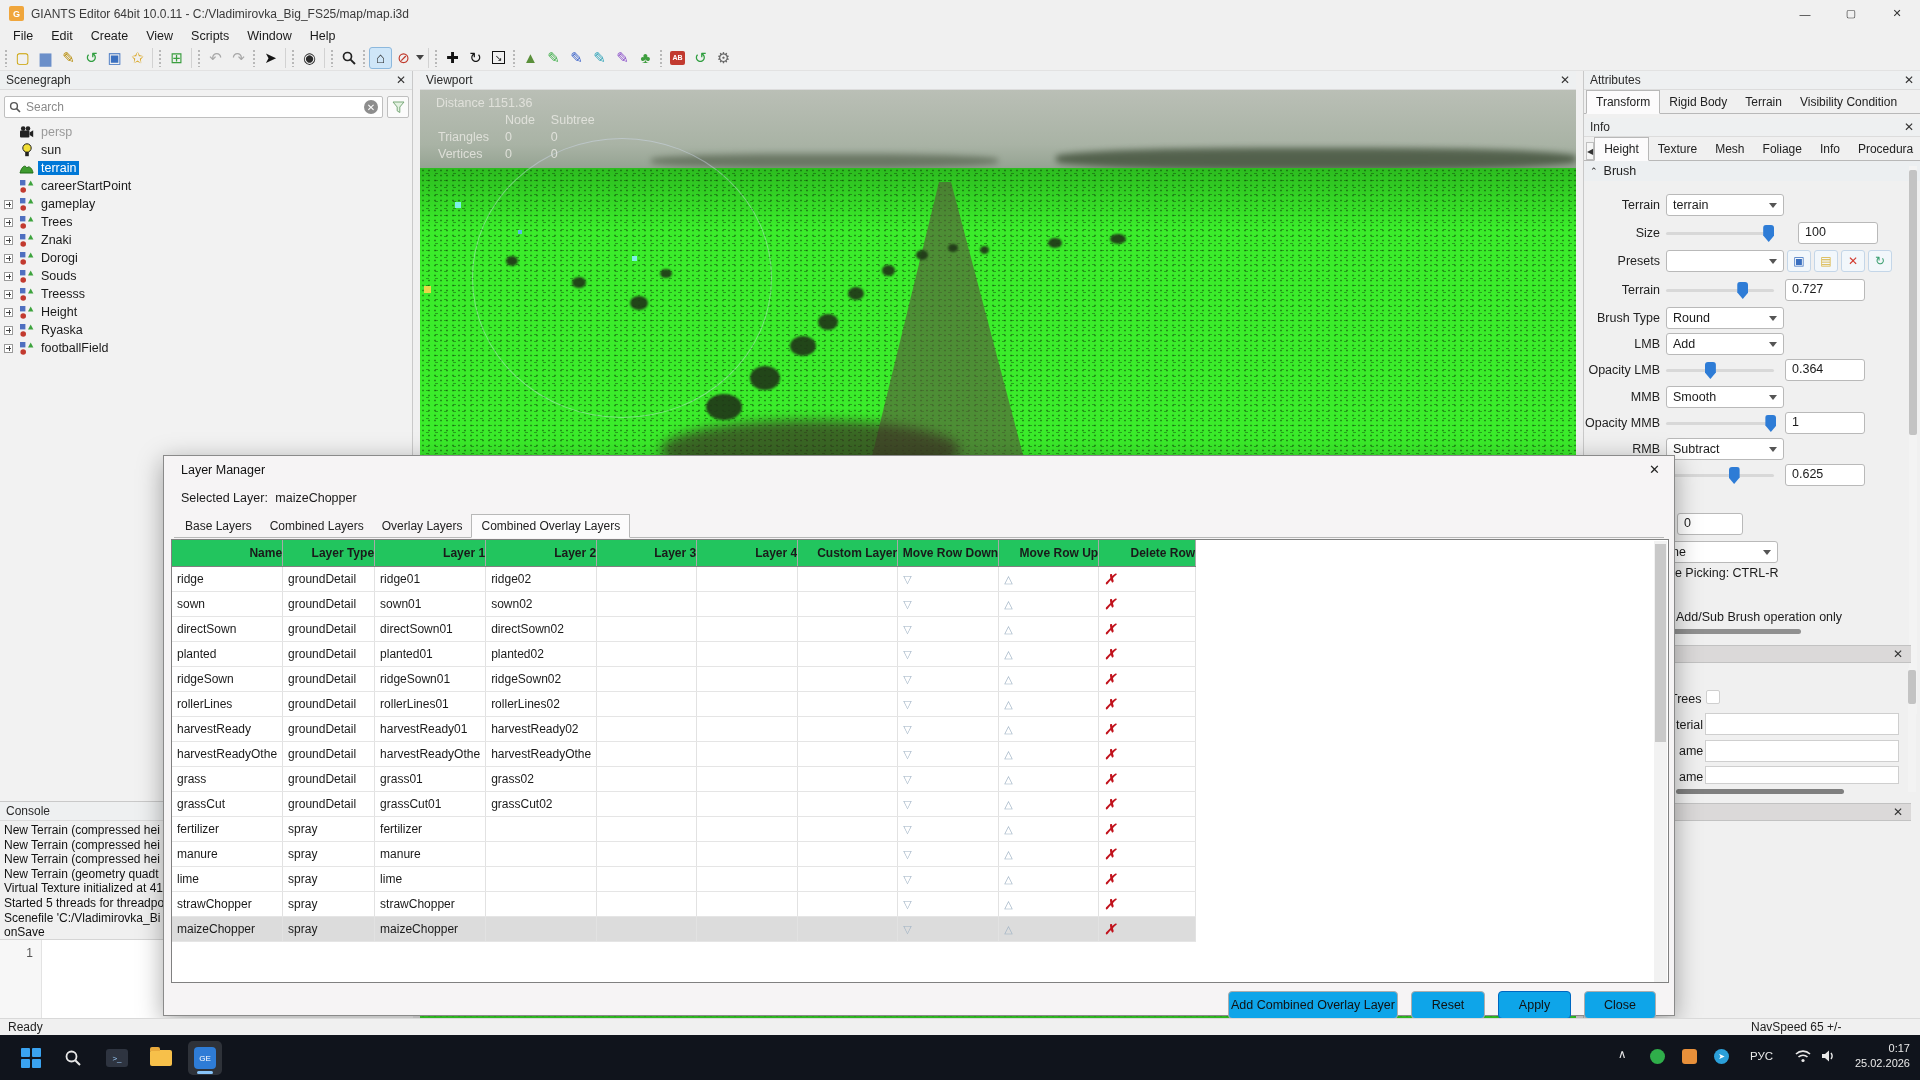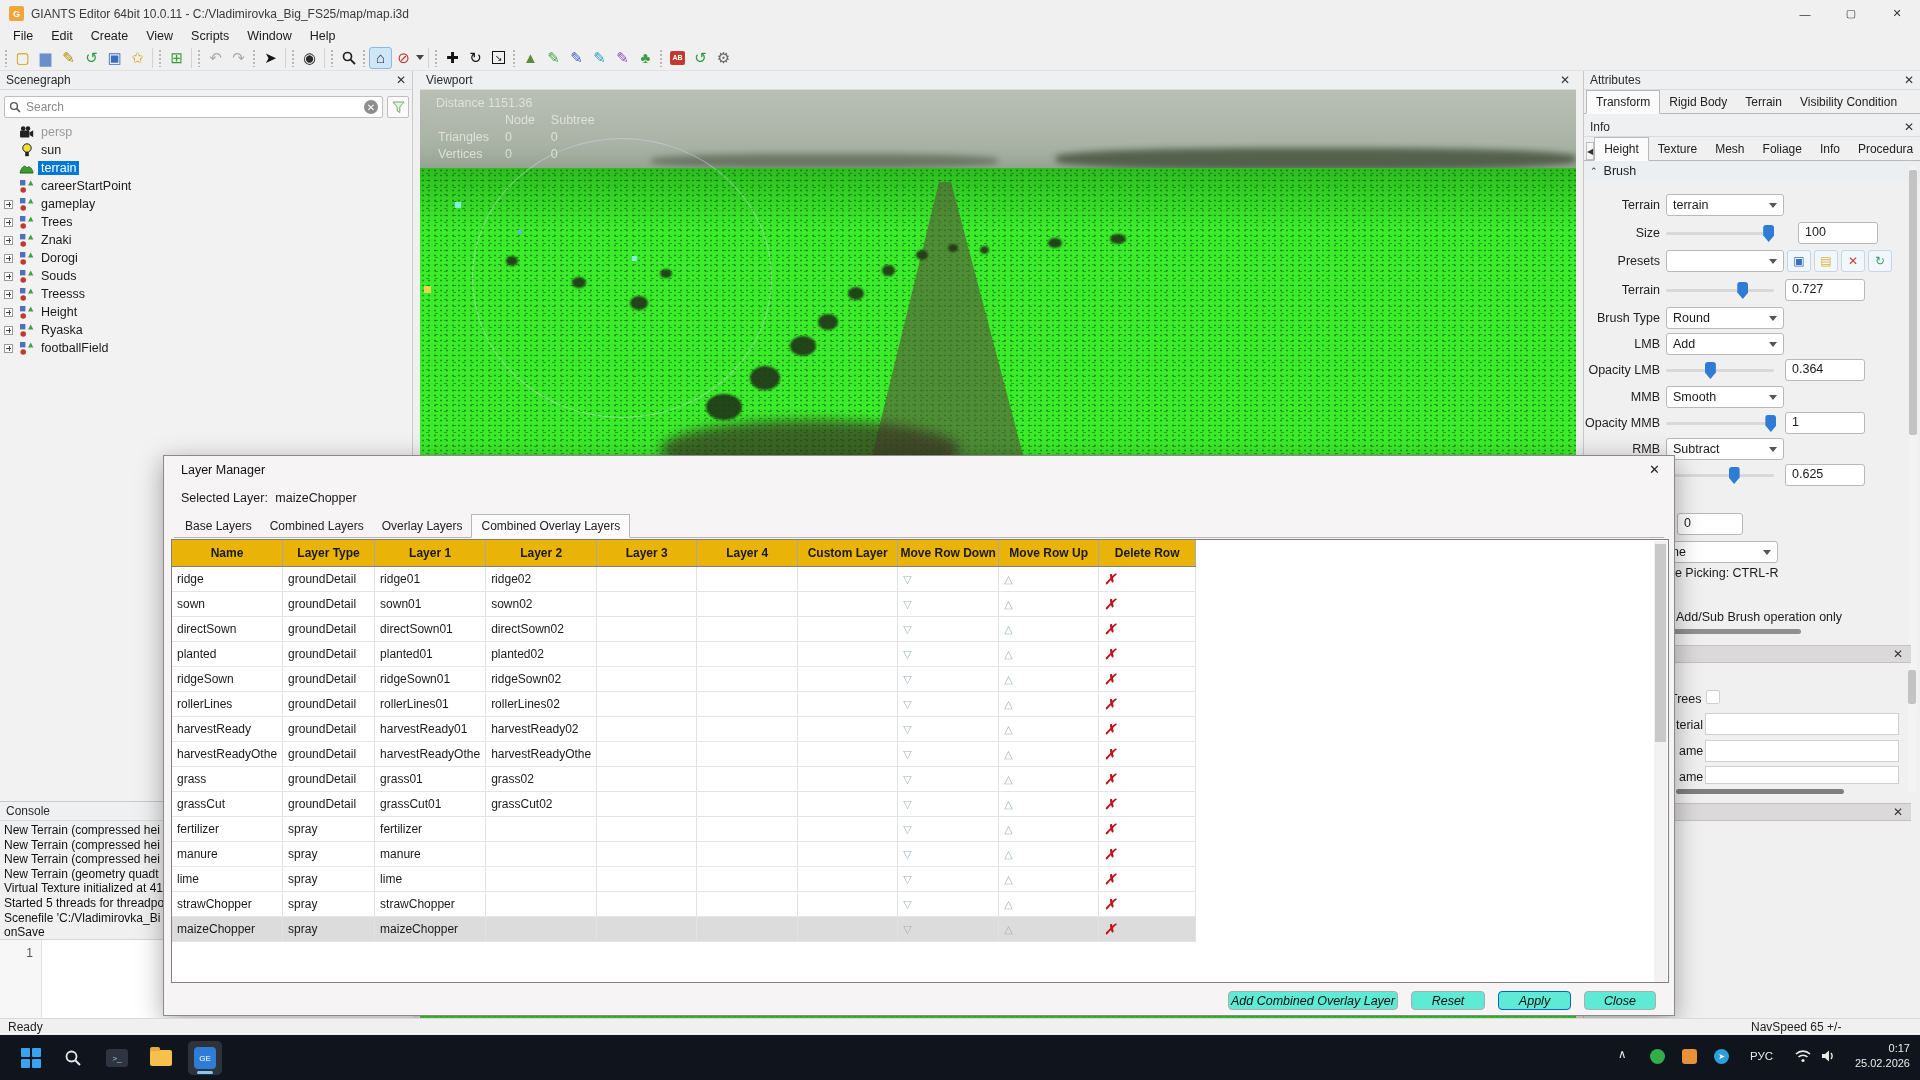--- a/index.html
+++ b/index.html
@@ -121,30 +121,30 @@
   #dialog { left:163px; top:455px; width:1512px; height:561px; background:#f6f4f5; border:1px solid #8a8a8a;
             box-shadow:0 6px 24px rgba(0,0,0,0.35); z-index:50; }
   #dlg-title { position:absolute; left:17px; top:7px; font-size:12.5px; color:#111; }
   #dlg-close { position:absolute; right:14px; top:6px; font-size:13px; color:#222; }
   #dlg-selected { position:absolute; left:17px; top:35px; font-size:12.5px; }
   #dlg-tabs { position:absolute; left:10px; top:58px; right:10px; }
   #dlg-table { position:absolute; left:7px; top:83px; width:1498px; height:444px; background:#fff; border:1px solid #808080; }
   #dlg-grid { position:absolute; left:0; top:0; }
   table.grid { border-collapse:collapse; table-layout:fixed; }
   table.grid th { font-weight:bold; font-size:12px; height:26px; border-right:1px solid #a8a8a8; border-bottom:1px solid #808080;
-                  background:#eab308; text-align:center; overflow:hidden; white-space:nowrap; }
+                  background:#22c55e; text-align:right; overflow:hidden; white-space:nowrap; }
   table.grid td { font-size:12px; height:25px; border-right:1px solid #e2e2e2; border-bottom:1px solid #e5e5e5;
                   padding:0 5px; overflow:hidden; white-space:nowrap; }
   table.grid tr.selected td { background:#dcdcdc; }
   .act-down, .act-up { color:#9fb2c4; font-size:11px; }
   .act-del { color:#c1121c; font-weight:bold; font-size:14px; font-style:italic; }
   #dlg-vscroll { position:absolute; right:1px; top:1px; width:13px; height:441px; background:#f2f2f2; }
   #dlg-vthumb { position:absolute; left:1px; top:3px; width:11px; height:198px; background:#c9c9c9; }
-  .dlg-btn { position:absolute; top:535px; height:19px; background:#5eead4; border:1px solid #adadad; border-radius:4px;
-             font-size:12.5px; display:flex; align-items:center; justify-content:center; color:#111;font-style:italic; }
+  .dlg-btn { position:absolute; top:535px; height:28px; background:#0ea5e9; border:1px solid #adadad; border-radius:4px;
+             font-size:12.5px; display:flex; align-items:center; justify-content:center; color:#111; }
   .dlg-btn.primary { border:1.5px solid #0067c0; }
 
   
   #statusbar { left:0; top:1018px; width:1920px; height:17px; background:#f0f0f0; border-top:1px solid #d9d9d9; z-index:60; }
   #status-left { position:absolute; left:8px; top:1px; font-size:12px; color:#222; }
   #status-right { position:absolute; left:1751px; top:1px; font-size:12px; color:#222; }
 
   
   #taskbar { left:0; top:1035px; width:1920px; height:45px; background:#10141c; z-index:70; display:block; }
   .tb-app { position:absolute; top:6px; width:34px; height:34px; border-radius:5px; display:flex; align-items:center; justify-content:center; }

